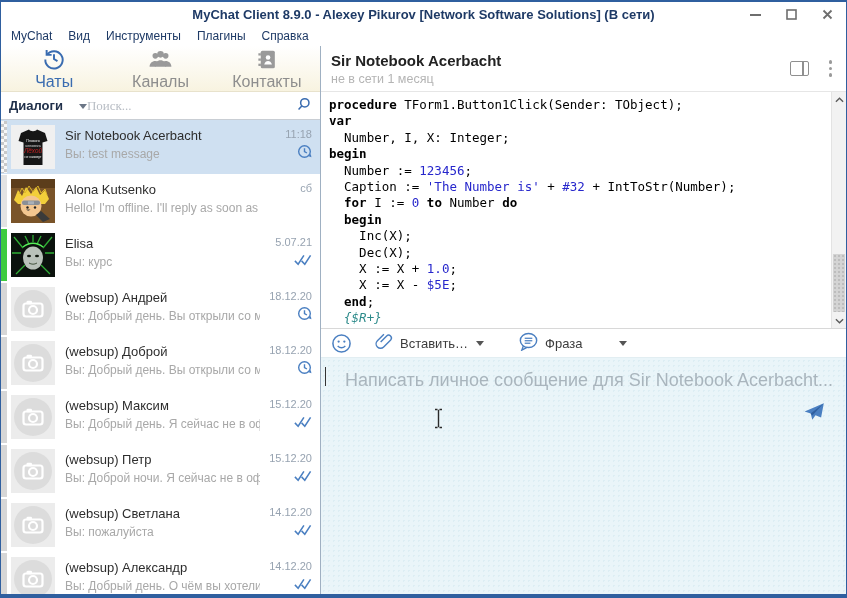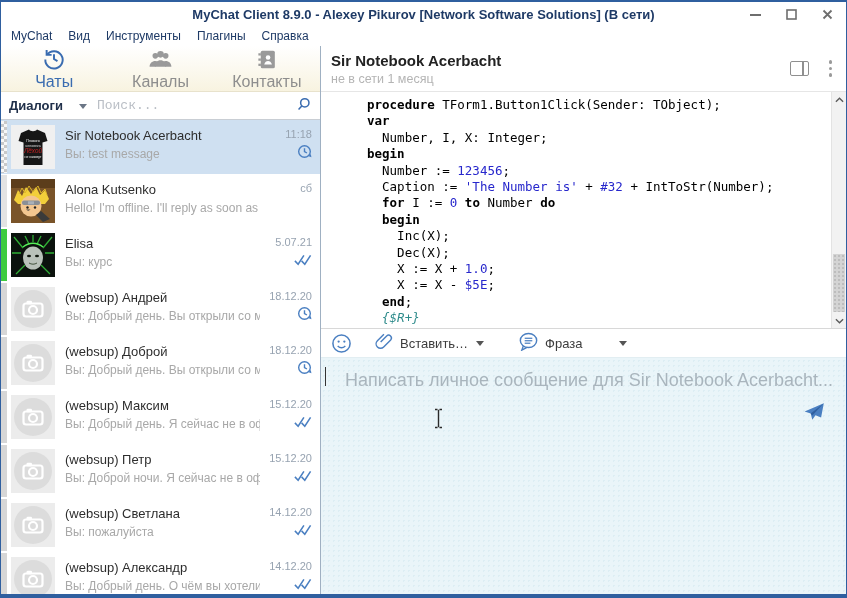--- a/index.html
+++ b/index.html
@@ -22,21 +22,21 @@
   
   .side-toolbar { height:46px; flex:0 0 46px; display:flex; background:linear-gradient(#ffffff,#f8f3e0); border-bottom:1px solid #e8e2cc; }
   .tool { flex:1; display:flex; flex-direction:column; align-items:center; justify-content:center; gap:1px; cursor:default; }
   .tool-icon { height:26px; display:flex; align-items:center; justify-content:center; }
   .tool-label { font-size:16px; color:#8e8e8e;text-align:center; }
   .tool.active .tool-label { color:#3a6cb0; }
   
   .side-search { height:28px; flex:0 0 28px; display:flex; align-items:center; padding:0 8px; background:#fff; border-bottom:1px solid #c9ced4; }
   .filter { display:flex; align-items:center; gap:16px; font-size:13px; font-weight:bold; color:#20304a; }
   .filter-caret { width:0; height:0; border-left:4px solid transparent; border-right:4px solid transparent; border-top:5px solid #6b7686; margin-top:2px; }
-  .search-input { flex:1; border:0; outline:0; font-size:13px; color:#444; margin-left:10px; font-family:Liberation Mono, monospace; background:transparent; }
+  .search-input { flex:1; border:0; outline:0; font-size:13px; color:#444; font-family:Liberation Serif, serif; background:transparent; }
   .search-input::placeholder { color:#b9bec5; }
   
   .chat-list { flex:1; overflow:hidden; background:#fff; }
   .chat-item { height:54px; display:flex; align-items:stretch; background:#fff; cursor:default; }
   .chat-item.selected { background:#cfe0f1; }
   .presence { width:6px; flex:0 0 6px; margin:1px 0; }
   .presence.online { background:#3ecb3e; }
   .presence.offline { background:#d6d6d6; }
   .presence.offline-light { background:#e3e3e3; }
   .presence.away-checker { background:repeating-conic-gradient(#c9c9c9 0% 25%, #f7f7f7 0% 50%) 0 0/6px 6px; }
@@ -56,21 +56,21 @@
   .peer-status { font-size:12.5px; color:#b4b4b4; margin-top:3px; }
   .header-icons { display:flex; align-items:center; gap:18px; }
   .panel-toggle { width:19px; height:15px; border:1.6px solid #8f8f8f; border-radius:2px; position:relative; }
   .panel-toggle::after { content:""; position:absolute; top:0; bottom:0; right:4px; width:1.6px; background:#8f8f8f; }
   .kebab { display:flex; flex-direction:column; gap:3px; padding:2px; }
   .kebab i { width:3.5px; height:3.5px; border-radius:50%; background:#9a9a9a; }
   
   .msg-area { flex:1; min-height:0; position:relative; background:#fff; }
   .msg-scroll { position:absolute; left:0; top:0; right:15px; bottom:0; overflow:hidden; }
   .msg-code { position:relative; padding:5px 8px 2px 8px; border-bottom:1px solid #eef6f8; }
-  .code-pre { font-family:"DejaVu Sans Mono", monospace; font-size:12.5px; line-height:16.4px; color:#000; white-space:pre;margin-left:38px; }
+  .code-pre { font-family:"DejaVu Sans Mono", monospace; font-size:12.5px; line-height:16.4px; color:#000; white-space:pre; }
   .c-kw { font-weight:bold; color:#000; }
   .c-p  { color:#000; }
   .c-num, .c-str { color:#2727cc; }
   .c-dir { color:#2e8b8b; font-style:italic; }
   
   .msg-sb { position:absolute; right:0; top:0; bottom:0; width:15px; background:#f2f2f2; border-left:1px solid #e3e3e3; }
   .sb-arrow { position:absolute; left:0; width:15px; height:15px; display:flex; align-items:center; justify-content:center; }
   .sb-up { top:0; } .sb-down { bottom:0; }
   .sb-thumb { position:absolute; left:1px; right:1px; bottom:16px; height:58px; background:#d4d4d4;
     background-image:radial-gradient(#bdbdbd 0.8px, transparent 0.8px); background-size:4px 4px; }

